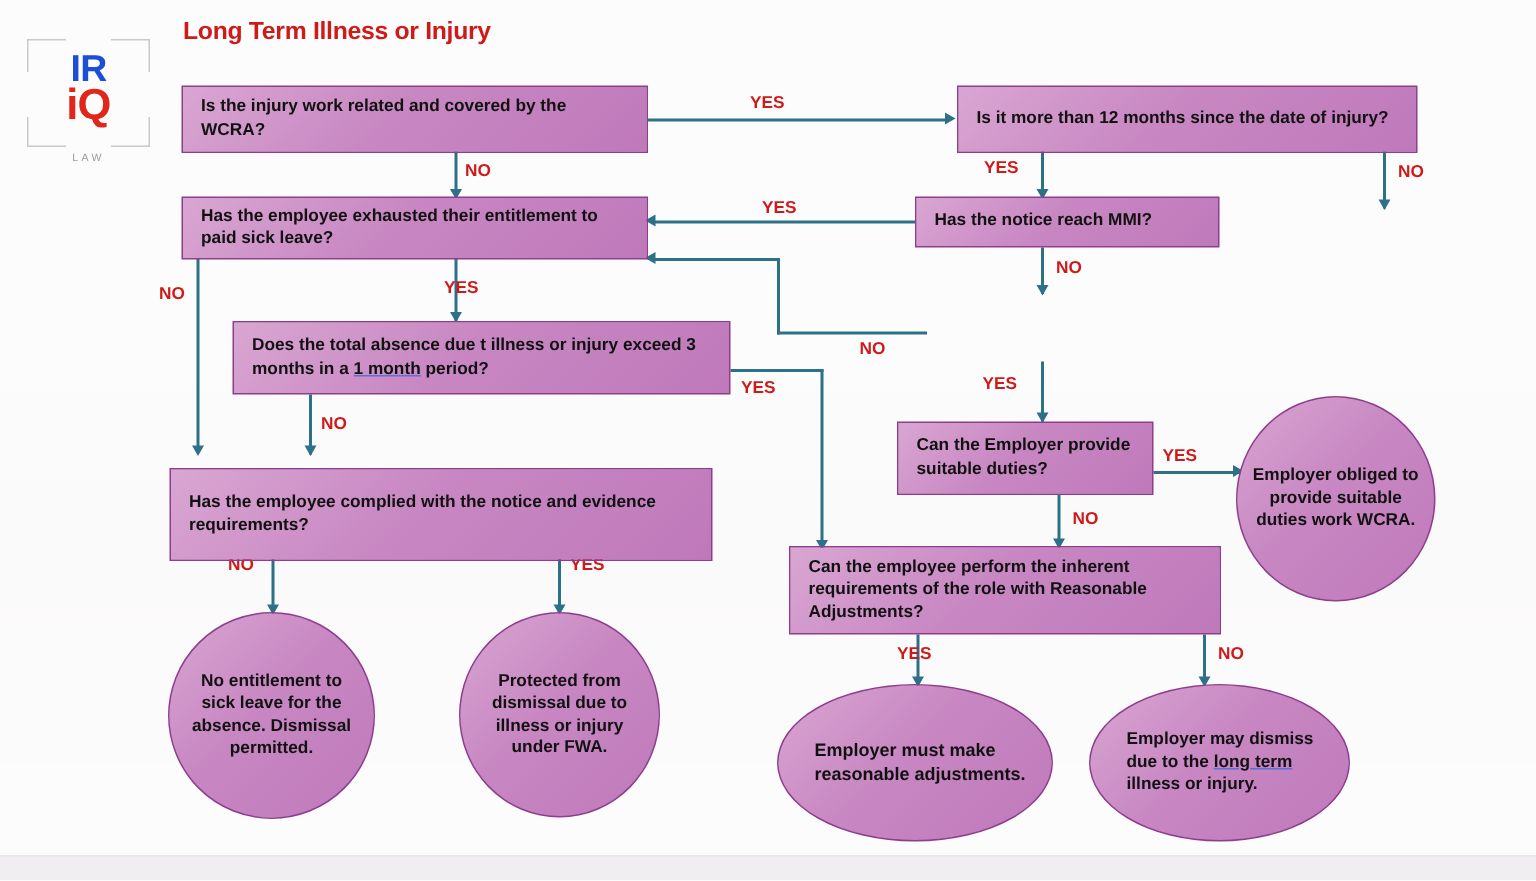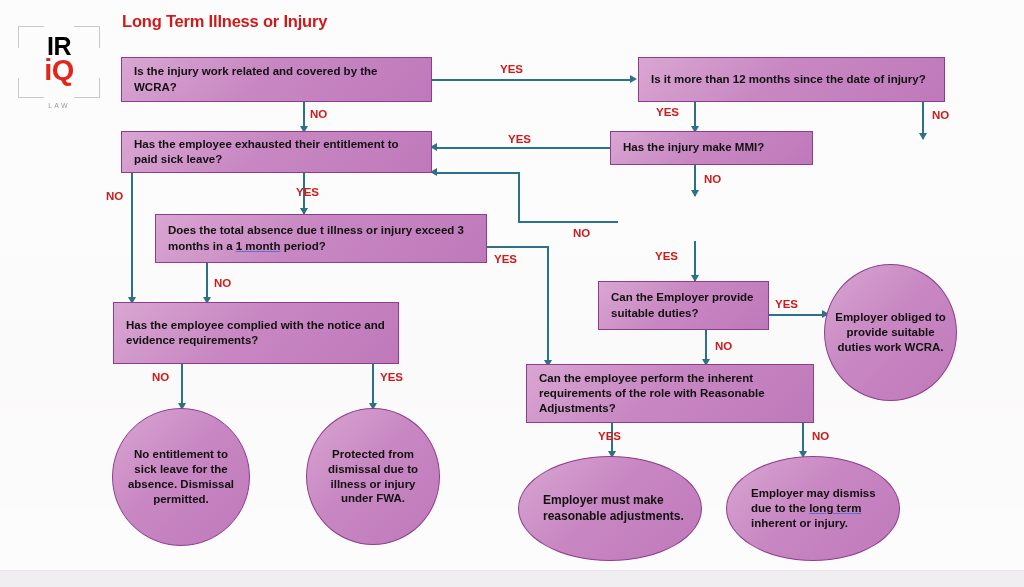--- a/index.html
+++ b/index.html
@@ -57,21 +57,21 @@
   #logo .gap-left {
     position: absolute; left: -2px; top: 22px; width: 4px; height: 30px; background: #fdfcfd;
   }
   #logo .gap-right {
     position: absolute; right: -2px; top: 22px; width: 4px; height: 30px; background: #fdfcfd;
   }
   #logo .ir {
     position: absolute; left: 0; right: 0; top: 8px;
     text-align: center;
     font-size: 25px; font-weight: 700; letter-spacing: -0.5px;
-    color: #000000; line-height: 1;
+    color: #1d4ed8; line-height: 1;
   }
   #logo .iq {
     position: absolute; left: 0; right: 0; top: 30px;
     text-align: center;
     font-size: 29px; font-weight: 700; letter-spacing: -0.5px;
     color: #e1261c; line-height: 1;
   }
   #logo-law {
     position: absolute;
     left: 18px; top: 102px; width: 82px;
@@ -282,39 +282,39 @@
   <div class="line v" style="left:802px; top:423px; height:33px;"></div>
   <div class="arrow down" style="left:798.5px; top:451px;"></div>
   <div class="elabel" style="left:812px; top:430px;">NO</div>
 
   <div class="node box" style="left:121px; top:57px; width:311px; height:45px;">Is the injury work related and covered by the WCRA?</div>
 
   <div class="node box" style="left:638px; top:57px; width:307px; height:45px;">Is it more than 12 months since the date of injury?</div>
 
   <div class="node box center" style="left:121px; top:131px; width:311px; height:42px;">Has the employee exhausted their entitlement to paid sick leave?</div>
 
-  <div class="node box" style="left:610px; top:131px; width:203px; height:34px;">Has the injury make MMI?</div>
+  <div class="node box" style="left:610px; top:131px; width:203px; height:34px;">Has the notice reach MMI?</div>
 
   <div class="node box" style="left:155px; top:214px; width:332px; height:49px;">
     <span><span>Does the total absence due t illness or injury exceed 3 months in a </span><span class="lnk">1 month</span><span> period?</span></span>
   </div>
 
 
-  <div class="node box" style="left:113px; top:302px; width:286px; height:62px;">Has the employee complied with the notice and evidence requirements?</div>
+  <div class="node box" style="left:113px; top:312px; width:362px; height:62px;">Has the employee complied with the notice and evidence requirements?</div>
 
   <div class="node box" style="left:526px; top:364px; width:288px; height:59px;">Can the employee perform the inherent requirements of the role with Reasonable Adjustments?</div>
 
   <div class="node box" style="left:598px; top:281px; width:171px; height:49px;">Can the Employer provide suitable duties?</div>
 
 
   <div class="node ellipse" style="left:824px; top:264px; width:133px; height:137px; font-size:11.5px;">Employer obliged to provide suitable duties work WCRA.</div>
 
   <div class="node ellipse" style="left:112px; top:408px; width:138px; height:138px; font-size:11.5px;">No entitlement to sick leave for the absence. Dismissal permitted.</div>
 
   <div class="node ellipse" style="left:306px; top:408px; width:134px; height:137px; font-size:11.5px;">Protected from dismissal due to illness or injury under FWA.</div>
 
   <div class="node ellipse left-text" style="left:518px; top:456px; width:184px; height:105px; font-size:12px;">Employer must make reasonable adjustments.</div>
 
   <div class="node ellipse left-text" style="left:726px; top:456px; width:174px; height:105px; font-size:11.5px;">
-    <span><span>Employer may dismiss due to the </span><span class="lnk">long term</span><span> inherent or injury.</span></span>
+    <span><span>Employer may dismiss due to the </span><span class="lnk">long term</span><span> illness or injury.</span></span>
   </div>
 
 </div>
 
 </body></html>

